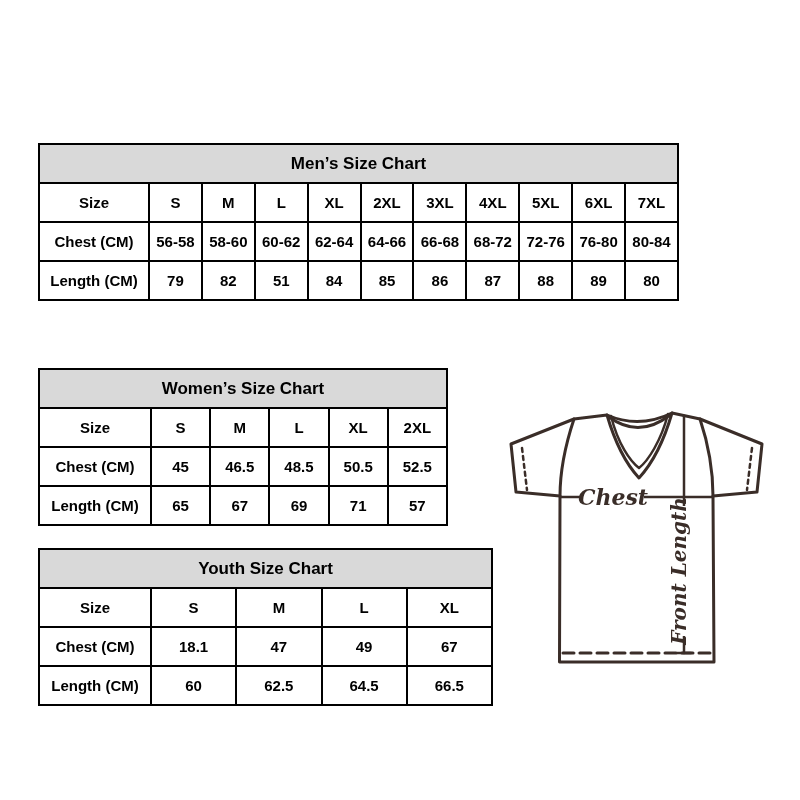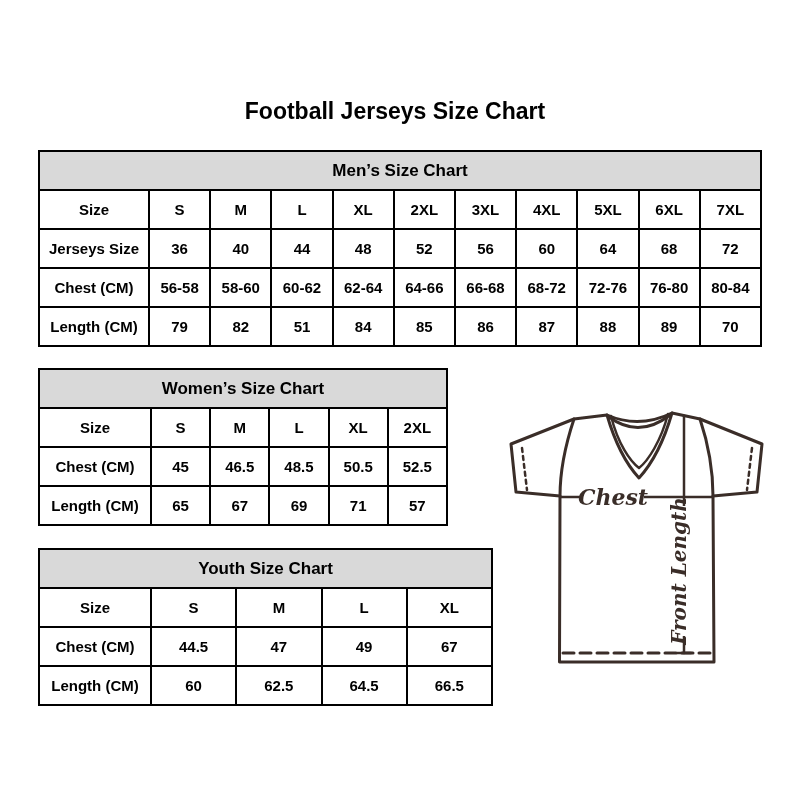--- a/index.html
+++ b/index.html
@@ -19,35 +19,34 @@
     background:#fff;border:1px solid #000;
   }
   .size-table th,.size-table td{
     border:2px solid #000;text-align:center;vertical-align:middle;
     font-weight:bold;color:#000;padding:0;overflow:hidden;
   }
   .size-table th.band{
     background:#d9d9d9;font-size:17px;height:37px;
   }
   .size-table td{font-size:15px;height:37px;}
-  #men-table{left:38px;top:150px;width:724px;}
+  #men-table{left:38px;top:143px;width:641px;}
   #women-table{left:38px;top:368px;width:410px;}
   #youth-table{left:38px;top:548px;width:455px;}
   #jersey{position:absolute;left:504px;top:406px;}
   .jersey-label{
     font-family:"DejaVu Serif","Liberation Serif",serif;
     font-style:italic;font-weight:bold;
   }
 </style>
 </head>
 <body>
 
 <div class="canvas">
 
-  <h1 class="page-title">Football Jerseys Size Chart</h1>
 
   <table class="size-table" id="men-table">
     <colgroup>
       <col style="width:110px">
       <col>
         <col>
         <col>
         <col>
         <col>
         <col>
@@ -69,33 +68,20 @@
           <td>L</td>
           <td>XL</td>
           <td>2XL</td>
           <td>3XL</td>
           <td>4XL</td>
           <td>5XL</td>
           <td>6XL</td>
           <td>7XL</td>
         </tr>
         <tr>
-          <td>Jerseys Size</td>
-          <td>36</td>
-          <td>40</td>
-          <td>44</td>
-          <td>48</td>
-          <td>52</td>
-          <td>56</td>
-          <td>60</td>
-          <td>64</td>
-          <td>68</td>
-          <td>72</td>
-        </tr>
-        <tr>
           <td>Chest (CM)</td>
           <td>56-58</td>
           <td>58-60</td>
           <td>60-62</td>
           <td>62-64</td>
           <td>64-66</td>
           <td>66-68</td>
           <td>68-72</td>
           <td>72-76</td>
           <td>76-80</td>
@@ -105,21 +91,21 @@
           <td>Length (CM)</td>
           <td>79</td>
           <td>82</td>
           <td>51</td>
           <td>84</td>
           <td>85</td>
           <td>86</td>
           <td>87</td>
           <td>88</td>
           <td>89</td>
-          <td>70</td>
+          <td>80</td>
         </tr>
       </tbody>
   </table>
 
   <table class="size-table" id="women-table">
     <colgroup>
       <col style="width:112px">
       <col>
         <col>
         <col>
@@ -175,21 +161,21 @@
     <tbody>
         <tr>
           <td>Size</td>
           <td>S</td>
           <td>M</td>
           <td>L</td>
           <td>XL</td>
         </tr>
         <tr>
           <td>Chest (CM)</td>
-          <td>44.5</td>
+          <td>18.1</td>
           <td>47</td>
           <td>49</td>
           <td>67</td>
         </tr>
         <tr>
           <td>Length (CM)</td>
           <td>60</td>
           <td>62.5</td>
           <td>64.5</td>
           <td>66.5</td>

